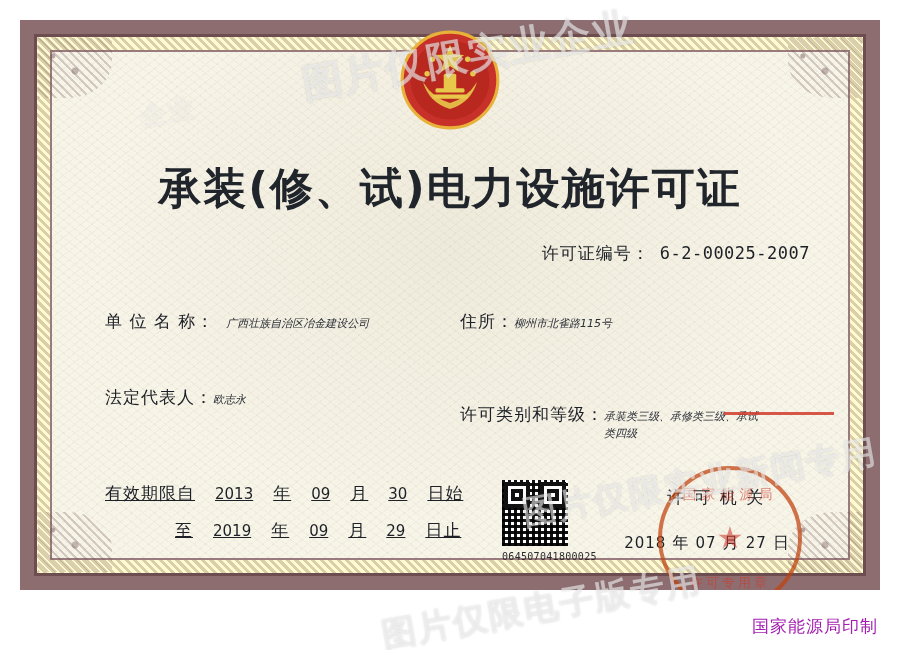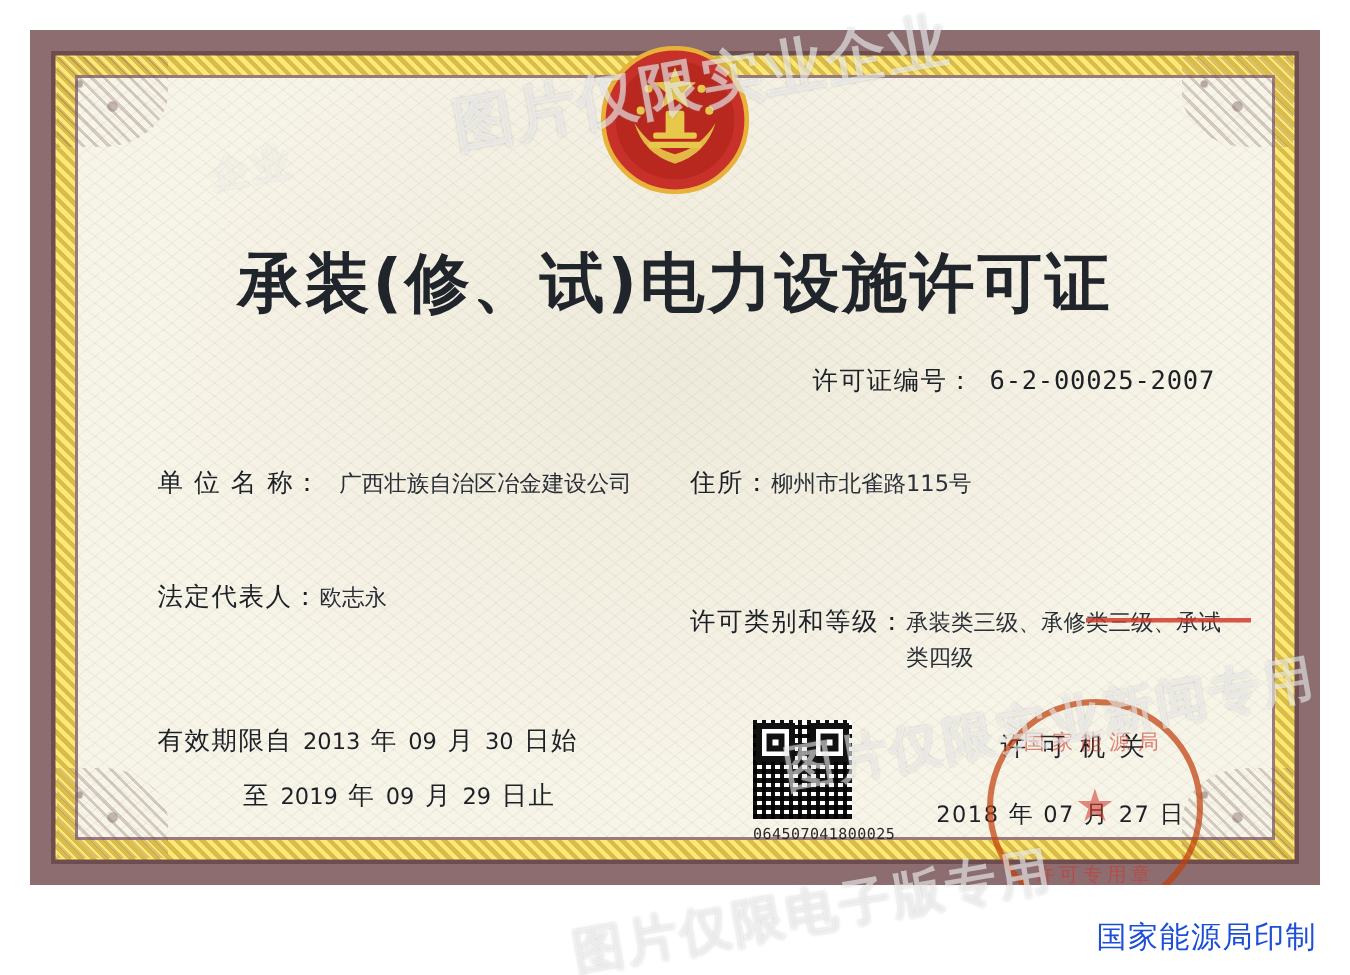--- a/index.html
+++ b/index.html
@@ -15,21 +15,21 @@
     position: relative;
   }
 
   
   #certificate {
     position: absolute;
     left: 20px;
     top: 20px;
     width: 860px;
     height: 570px;
-    background: #fde047;
+    background: #fef9c3;
     box-sizing: border-box;
     overflow: hidden;
   }
 
   
   .border-outer {
     position: absolute;
     inset: 0;
     border: 14px solid #8d6d70;
     box-sizing: border-box;
@@ -129,23 +129,24 @@
   
   .field-label {
     font-family: "DejaVu Sans", sans-serif;
     font-size: 17px;
     color: #1d2026;
     letter-spacing: 1px;
     white-space: nowrap;
   }
   .field-value {
     font-family: "DejaVu Sans", sans-serif;
-    font-size: 15px;
+    font-size: 11px;
     color: #2a2e36;
     white-space: nowrap;
+    font-style: italic;
   }
 
   #row-unit   { position: absolute; left: 85px;  top: 290px; display:flex; align-items: baseline; z-index:5;gap:12px;}
   #row-addr   { position: absolute; left: 440px; top: 290px; display:flex; align-items: baseline; z-index:5;}
   #row-legal  { position: absolute; left: 85px;  top: 366px; display:flex; align-items: baseline; z-index:5;}
   #row-class  { position: absolute; left: 440px; top: 355px; display:flex; align-items: baseline; z-index:5; max-width: 380px; margin-top: 28px;}
 
   #class-values {
     display: flex;
     flex-direction: column;
@@ -155,26 +156,27 @@
   
   #validity {
     position: absolute;
     left: 85px;
     top: 462px;
     z-index: 5;
   }
   .valid-line {
     display: flex;
     align-items: baseline;
-    gap: 5px;
+    gap: 18px;
     margin-bottom: 14px;
     font-family: "DejaVu Sans", sans-serif;
     font-size: 17px;
     color: #1d2026;
     letter-spacing: 1px;
+    text-decoration: underline;
   }
   .valid-line .num {
     font-family: "DejaVu Sans", sans-serif;
     font-size: 15px;
     letter-spacing: 0;
     padding: 0 2px;
   }
   .valid-line .indent { display:inline-block; width: 52px; }
 
   
@@ -294,22 +296,22 @@
     opacity: .85;
     z-index: 8;
   }
 
   
   #footer {
     position: absolute;
     right: 22px;
     bottom: 12px;
     font-family: Liberation Sans, sans-serif;
-    font-size: 20px;
-    color: #1d4ed8;
+    font-size: 17px;
+    color: #a21caf;
     letter-spacing: 1px;
     z-index: 5;
   }
 
   
   .watermark {
     position: absolute;
     font-family: "DejaVu Sans", sans-serif;
     font-weight: bold;
     color: rgba(255,255,255,0.55);

